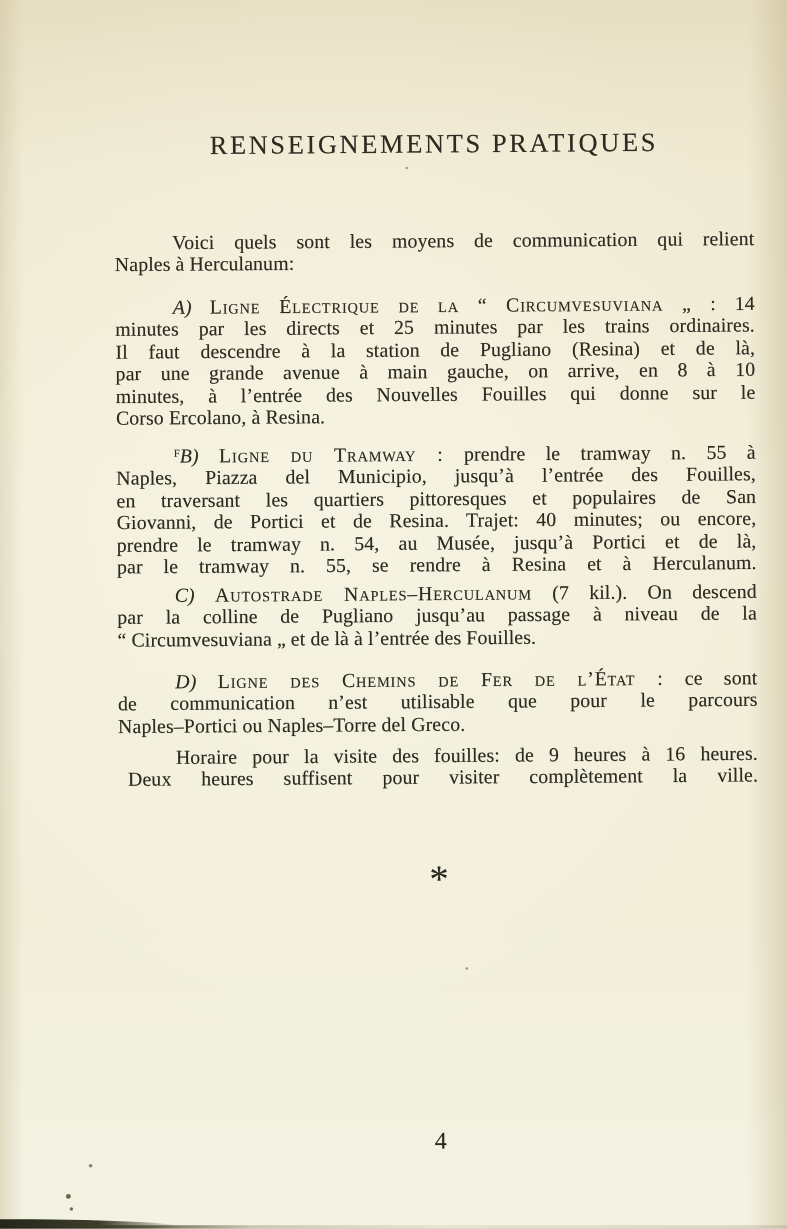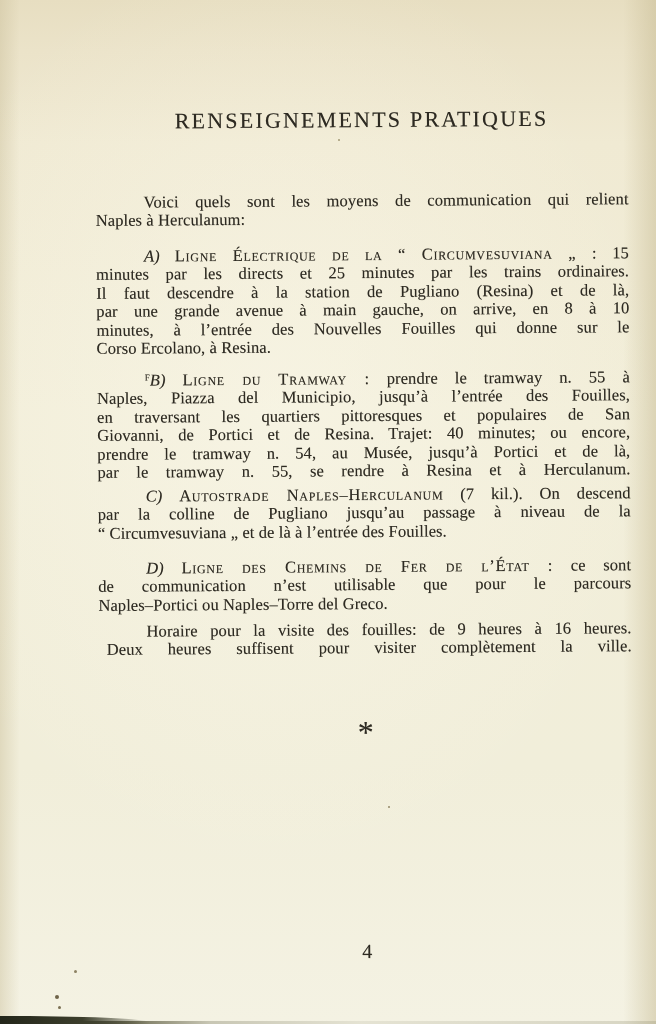--- a/index.html
+++ b/index.html
@@ -68,21 +68,21 @@
   <div class="content">
 
     <h1 class="heading">RENSEIGNEMENTS PRATIQUES</h1>
 
     <div class="para pos-intro">
       <div class="line first">Voici quels sont les moyens de communication qui relient</div>
       <div class="line last">Naples à Herculanum:</div>
     </div>
 
     <div class="para pos-a">
-      <div class="line first"><span class="label">A)</span> <span class="sc">Ligne Électrique de la “ Circumvesuviana „ :</span> <span>15</span></div>
+      <div class="line first"><span class="label">A)</span> <span class="sc">Ligne Électrique de la “ Circumvesuviana „ :</span> <span>14</span></div>
       <div class="line">minutes par les directs et 25 minutes par les trains ordinaires.</div>
       <div class="line">Il faut descendre à la station de Pugliano (Resina) et de là,</div>
       <div class="line">par une grande avenue à main gauche, on arrive, en 8 à 10</div>
       <div class="line">minutes, à l’entrée des Nouvelles Fouilles qui donne sur le</div>
       <div class="line last">Corso Ercolano, à Resina.</div>
     </div>
 
     <div class="para pos-b">
       <div class="line first"><sup class="mark">F</sup><span class="label">B)</span> <span class="sc">Ligne du Tramway :</span> <span>prendre le tramway n. 55 à</span></div>
       <div class="line">Naples, Piazza del Municipio, jusqu’à l’entrée des Fouilles,</div>

